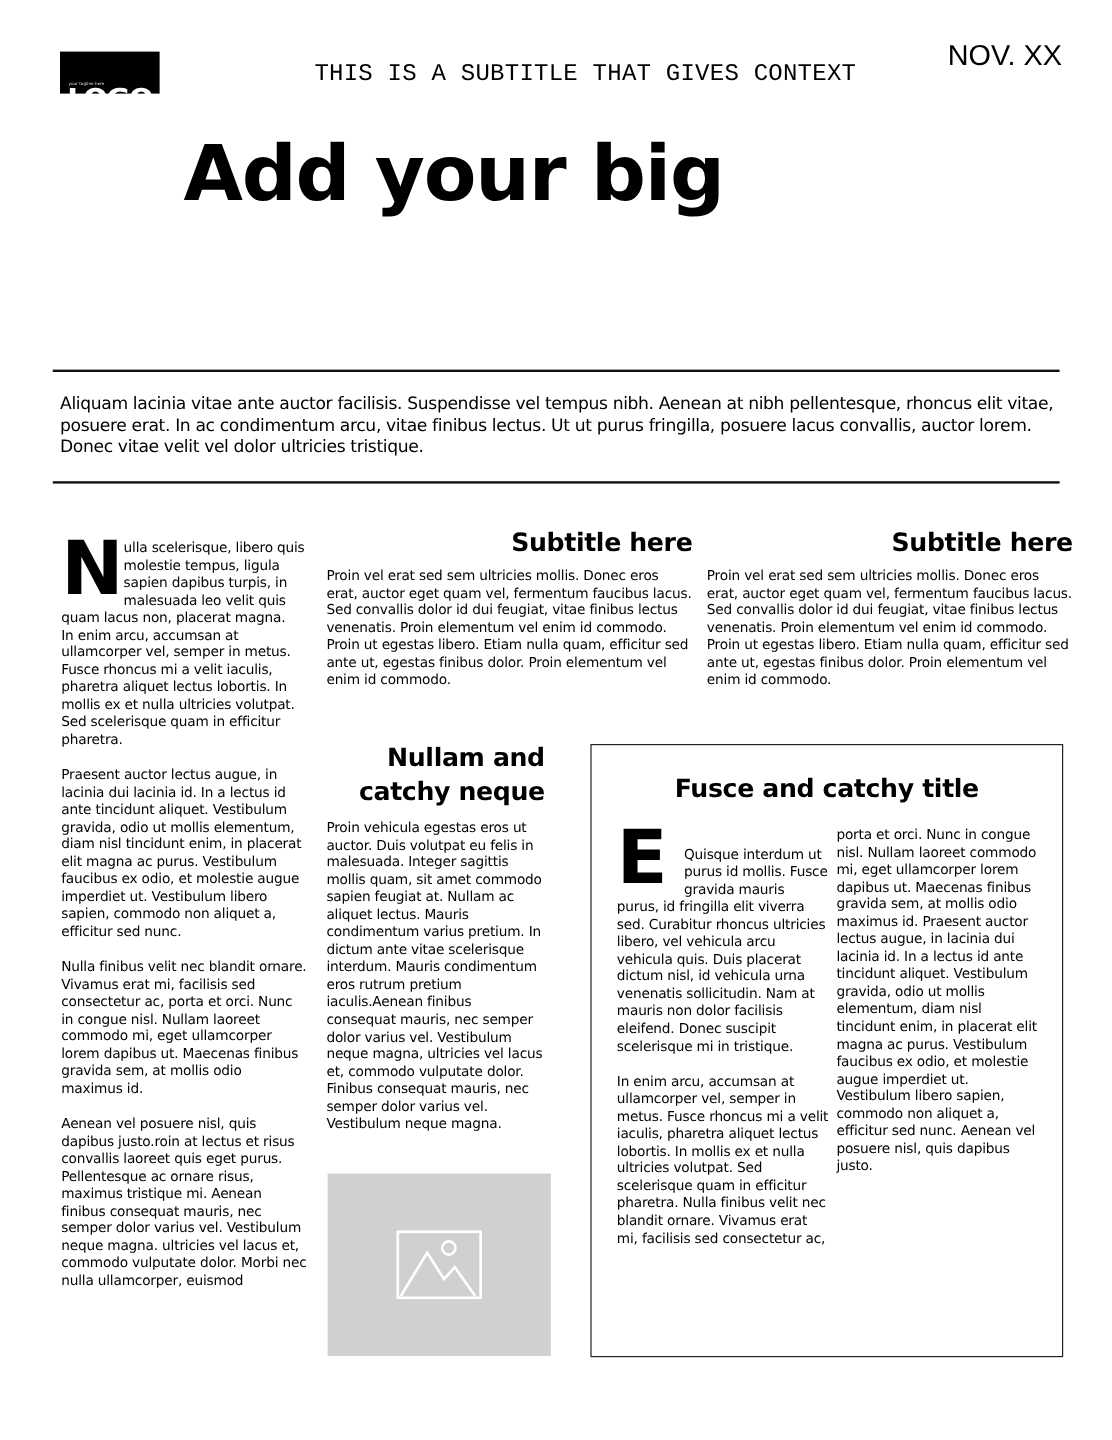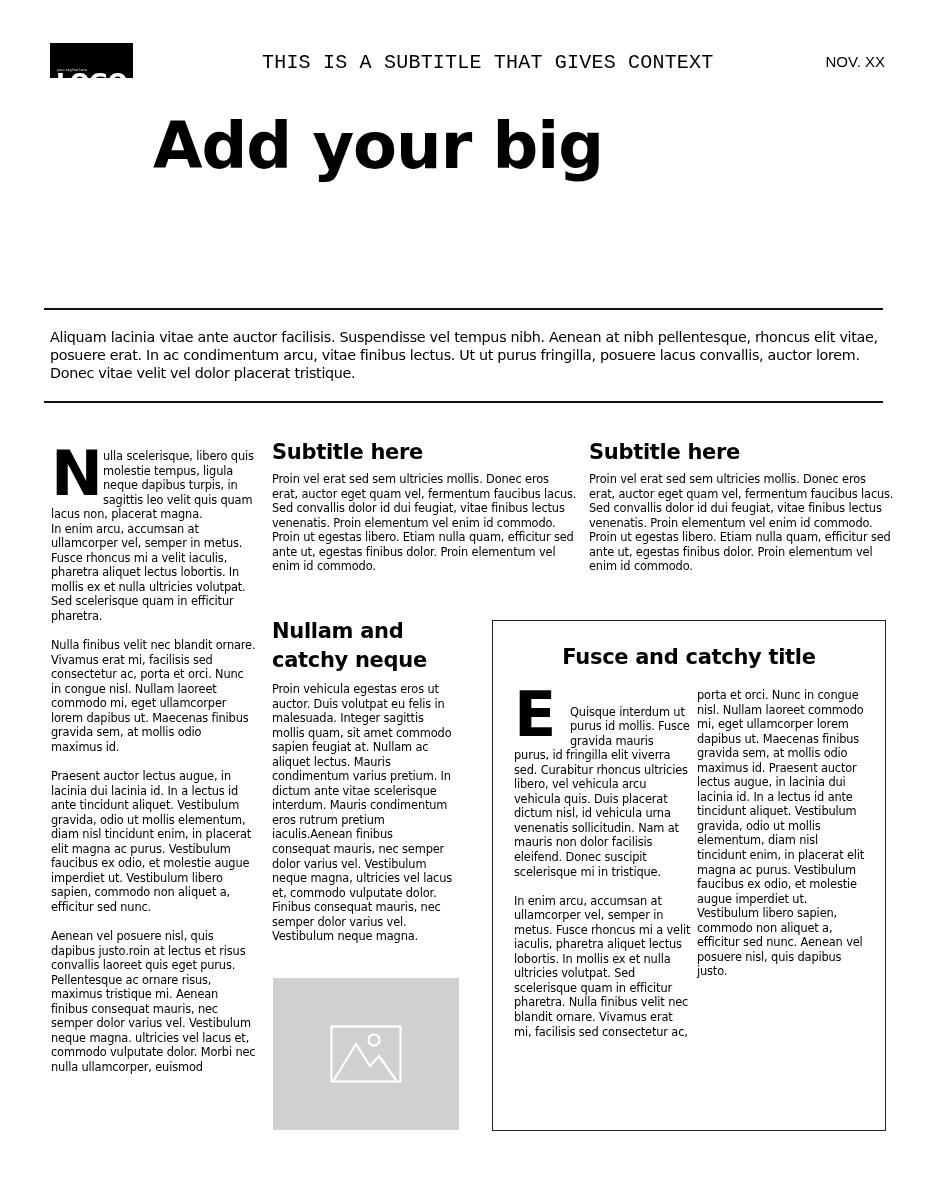--- a/index.html
+++ b/index.html
@@ -4,39 +4,39 @@
 <style>
   * { box-sizing: border-box; margin: 0; padding: 0; }
   html, body { width: 927px; height: 1200px; background: #ffffff; overflow: hidden; }
   body { font-family: "DejaVu Sans", sans-serif; color: #000; position: relative; }
 
   .logo { position: absolute; left: 50px; top: 43px; width: 83px; height: 35px; background: #000; color: #fff; }
   .logo-text { position: absolute; left: 6px; top: 1px; font-family: "DejaVu Sans", sans-serif; font-weight: bold; font-size: 24px; letter-spacing: -1px; line-height: 30px; margin-top: 24px; }
   .logo-tag { position: absolute; left: 7px; top: 25px; font-size: 3.5px; color: #ddd; white-space: nowrap; }
 
   .header-subtitle { position: absolute; left: 262px; top: 51px; font-family: Liberation Mono, monospace; font-size: 20px; letter-spacing: 0.2px; line-height: 24px; white-space: nowrap; }
-  .header-date { position: absolute; right: 42px; top: 50px; font-family: "Liberation Sans", sans-serif; font-size: 15px; line-height: 24px; white-space: nowrap; }
+  .header-date { position: absolute; right: 42px; top: 35px; font-family: "Liberation Sans", sans-serif; font-size: 24px; line-height: 24px; white-space: nowrap; }
 
   .headline { position: absolute; left: 0; width: 744px; top: 104px; text-align: center; font-family: "DejaVu Sans", sans-serif; font-weight: bold; font-size: 64px; line-height: 84px; letter-spacing: -1px; padding-left: 12px; }
 
   .rule { position: absolute; left: 44px; width: 839px; height: 2px; background: #111; }
   .rule-top { top: 308px; }
   .rule-bottom { top: 401px; }
 
   .intro { position: absolute; left: 50px; top: 328px; width: 830px; font-size: 14.3px; line-height: 18px; letter-spacing: -0.3px; }
 
   .body-text { font-size: 11.4px; line-height: 14.55px; letter-spacing: -0.15px; }
 
   .col1 { position: absolute; left: 51px; top: 445px; width: 205px; }
   .dropcap { float: left; font-weight: bold; font-size: 62px; line-height: 50px; height: 50px; margin: 0 6px 0 0; width: 46px; letter-spacing: -2px; }
   .dropcap-e { width: 50px; margin-right: 6px; }
   .col1 p, .box-col p { margin-bottom: 14.55px; }
   .col1 .after-cap { padding-top: 4px; }
 
-  .section-title { font-weight: bold; font-size: 21px; line-height: 28px; letter-spacing: -0.3px; }
+  .section-title { font-weight: bold; font-size: 21px; line-height: 28px; letter-spacing: -0.3px; text-align: right; }
 
   .sub1 { position: absolute; left: 272px; top: 438px; width: 305px; }
   .sub2 { position: absolute; left: 589px; top: 438px; width: 305px; }
   .sub1 .section-title, .sub2 .section-title { margin-bottom: 6px; }
 
   .col2b { position: absolute; left: 272px; top: 617px; width: 182px; }
   .col2b .section-title { margin-bottom: 7px; line-height: 29px; }
 
   .img-ph { position: absolute; left: 273px; top: 978px; width: 186px; height: 152px; background: #d0d0d0; }
   .img-ph svg { position: absolute; left: 57px; top: 47px; }
@@ -55,28 +55,28 @@
   <span class="logo-tag">your tagline here</span>
 </div>
 <div class="header-subtitle">THIS IS A SUBTITLE THAT GIVES CONTEXT</div>
 <div class="header-date">NOV. XX</div>
 
 <h1 class="headline">
   <span>Add your big</span><br>
 </h1>
 
 <div class="rule rule-top"></div>
-<p class="intro">Aliquam lacinia vitae ante auctor facilisis. Suspendisse vel tempus nibh. Aenean at nibh pellentesque, rhoncus elit vitae, posuere erat. In ac condimentum arcu, vitae finibus lectus. Ut ut purus fringilla, posuere lacus convallis, auctor lorem. Donec vitae velit vel dolor placerat tristique.</p>
+<p class="intro">Aliquam lacinia vitae ante auctor facilisis. Suspendisse vel tempus nibh. Aenean at nibh pellentesque, rhoncus elit vitae, posuere erat. In ac condimentum arcu, vitae finibus lectus. Ut ut purus fringilla, posuere lacus convallis, auctor lorem. Donec vitae velit vel dolor ultricies tristique.</p>
 <div class="rule rule-bottom"></div>
 
 <div class="col1 body-text">
-  <p class="after-cap"><span class="dropcap">N</span><span>ulla scelerisque, libero quis molestie tempus, ligula neque dapibus turpis, in sagittis leo velit quis quam lacus non, placerat magna.</span></p>
+  <p class="after-cap"><span class="dropcap">N</span><span>ulla scelerisque, libero quis molestie tempus, ligula sapien dapibus turpis, in malesuada leo velit quis quam lacus non, placerat magna.</span></p>
   <p style="margin-top:-14.55px">In enim arcu, accumsan at ullamcorper vel, semper in metus. Fusce rhoncus mi a velit iaculis, pharetra aliquet lectus lobortis. In mollis ex et nulla ultricies volutpat. Sed scelerisque quam in efficitur pharetra.</p>
+  <p>Praesent auctor lectus augue, in lacinia dui lacinia id. In a lectus id ante tincidunt aliquet. Vestibulum gravida, odio ut mollis elementum, diam nisl tincidunt enim, in placerat elit magna ac purus. Vestibulum faucibus ex odio, et molestie augue imperdiet ut. Vestibulum libero sapien, commodo non aliquet a, efficitur sed nunc.</p>
   <p>Nulla finibus velit nec blandit ornare. Vivamus erat mi, facilisis sed consectetur ac, porta et orci. Nunc in congue nisl. Nullam laoreet commodo mi, eget ullamcorper lorem dapibus ut. Maecenas finibus gravida sem, at mollis odio maximus id.</p>
-  <p>Praesent auctor lectus augue, in lacinia dui lacinia id. In a lectus id ante tincidunt aliquet. Vestibulum gravida, odio ut mollis elementum, diam nisl tincidunt enim, in placerat elit magna ac purus. Vestibulum faucibus ex odio, et molestie augue imperdiet ut. Vestibulum libero sapien, commodo non aliquet a, efficitur sed nunc.</p>
   <p>Aenean vel posuere nisl, quis dapibus justo.roin at lectus et risus convallis laoreet quis eget purus.  Pellentesque ac ornare risus, maximus tristique mi. Aenean finibus consequat mauris, nec semper dolor varius vel. Vestibulum neque magna. ultricies vel lacus et, commodo vulputate dolor. Morbi nec nulla ullamcorper, euismod</p>
 </div>
 
 <div class="sub1">
   <h2 class="section-title">Subtitle here</h2>
   <p class="body-text">Proin vel erat sed sem ultricies mollis. Donec eros erat, auctor eget quam vel, fermentum faucibus lacus. Sed convallis dolor id dui feugiat, vitae finibus lectus venenatis. Proin elementum vel enim id commodo. Proin ut egestas libero. Etiam nulla quam, efficitur sed ante ut, egestas finibus dolor. Proin elementum vel enim id commodo.</p>
 </div>
 
 <div class="sub2">
   <h2 class="section-title">Subtitle here</h2>

